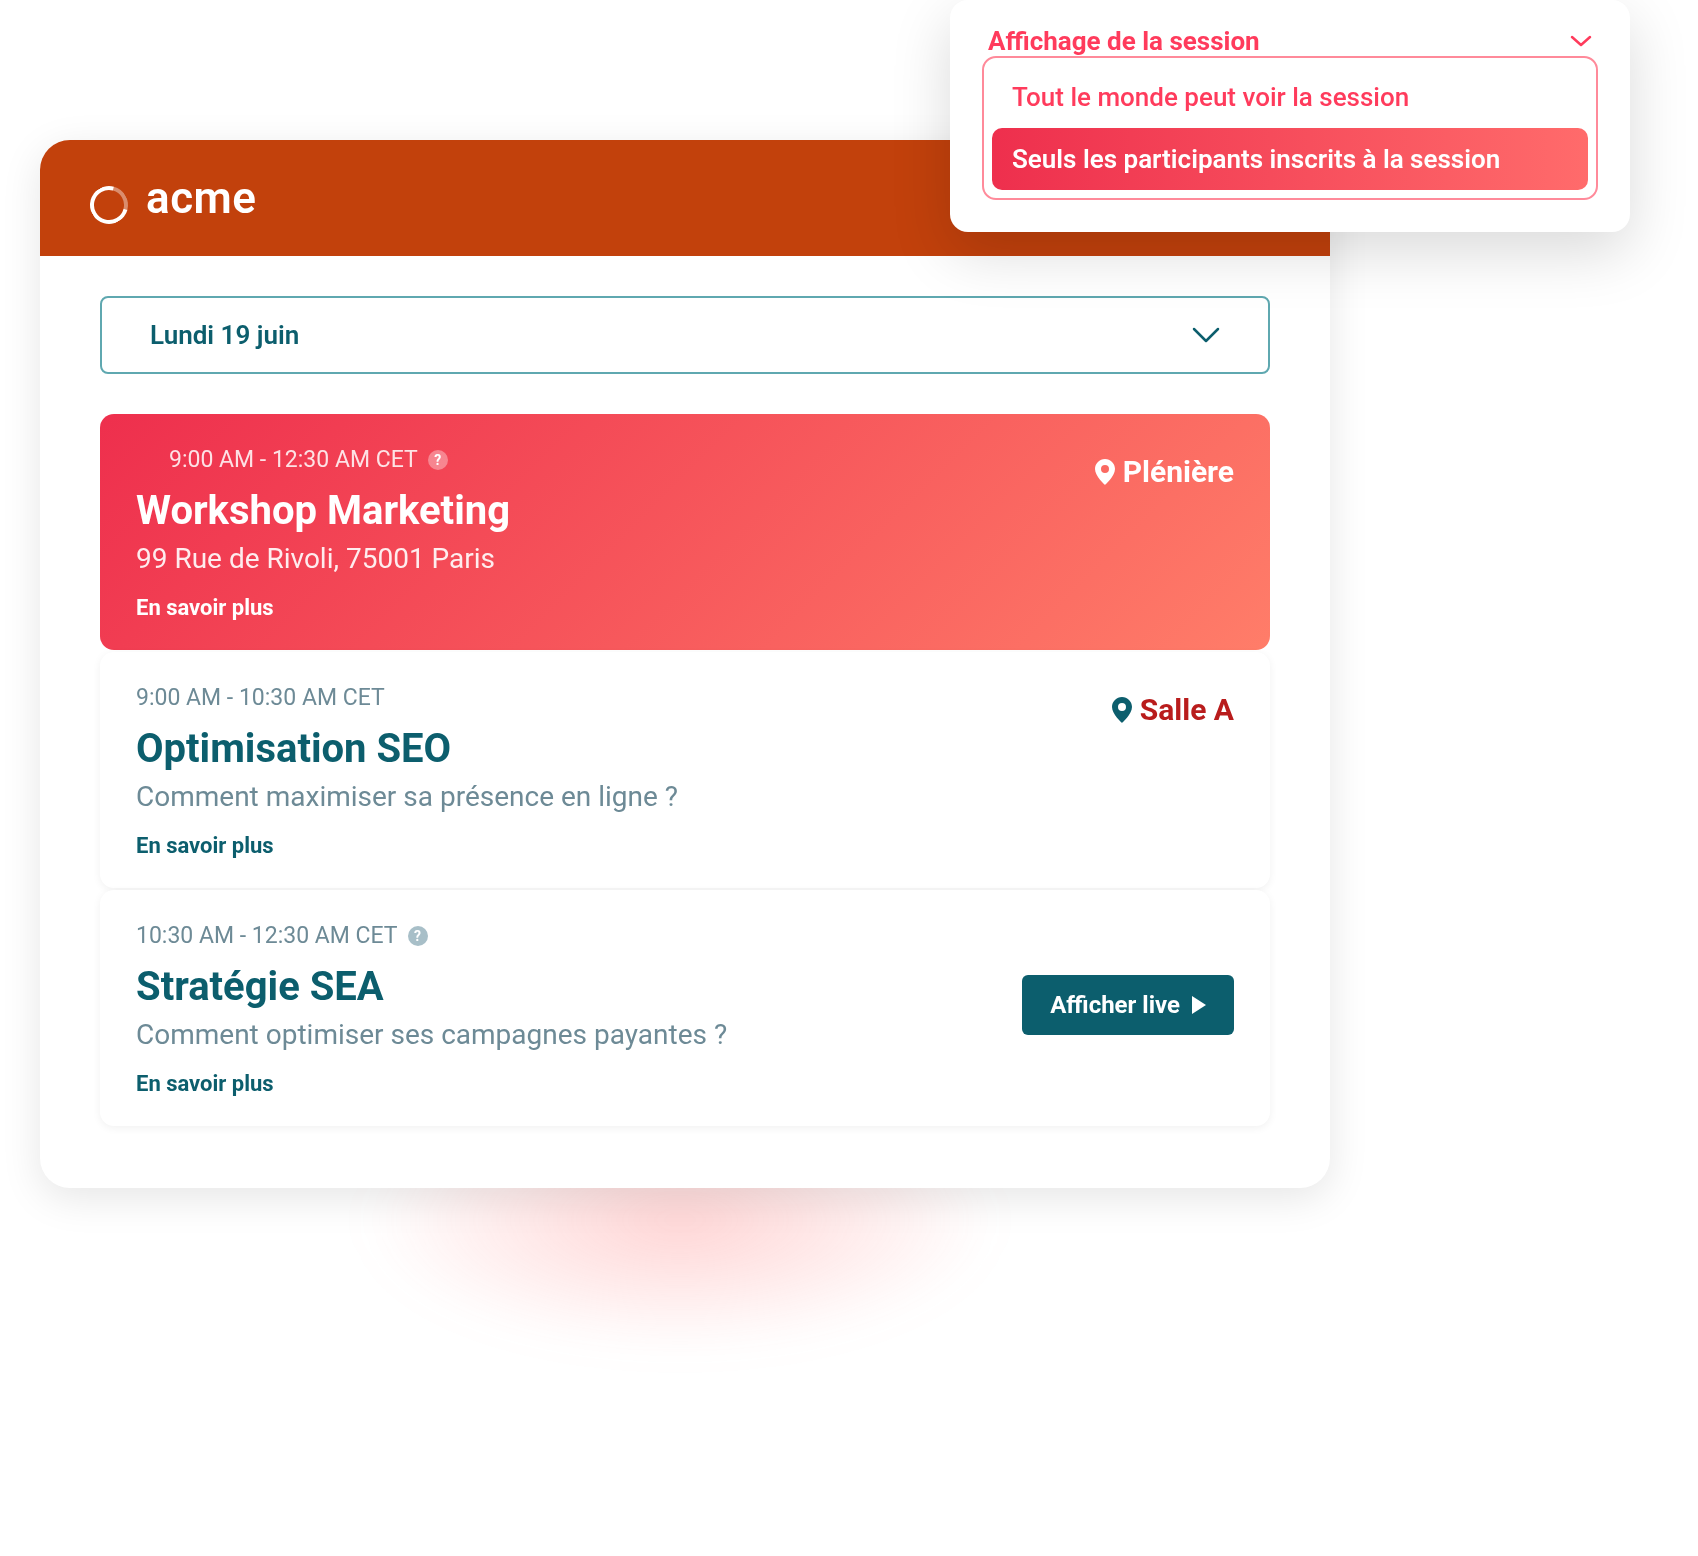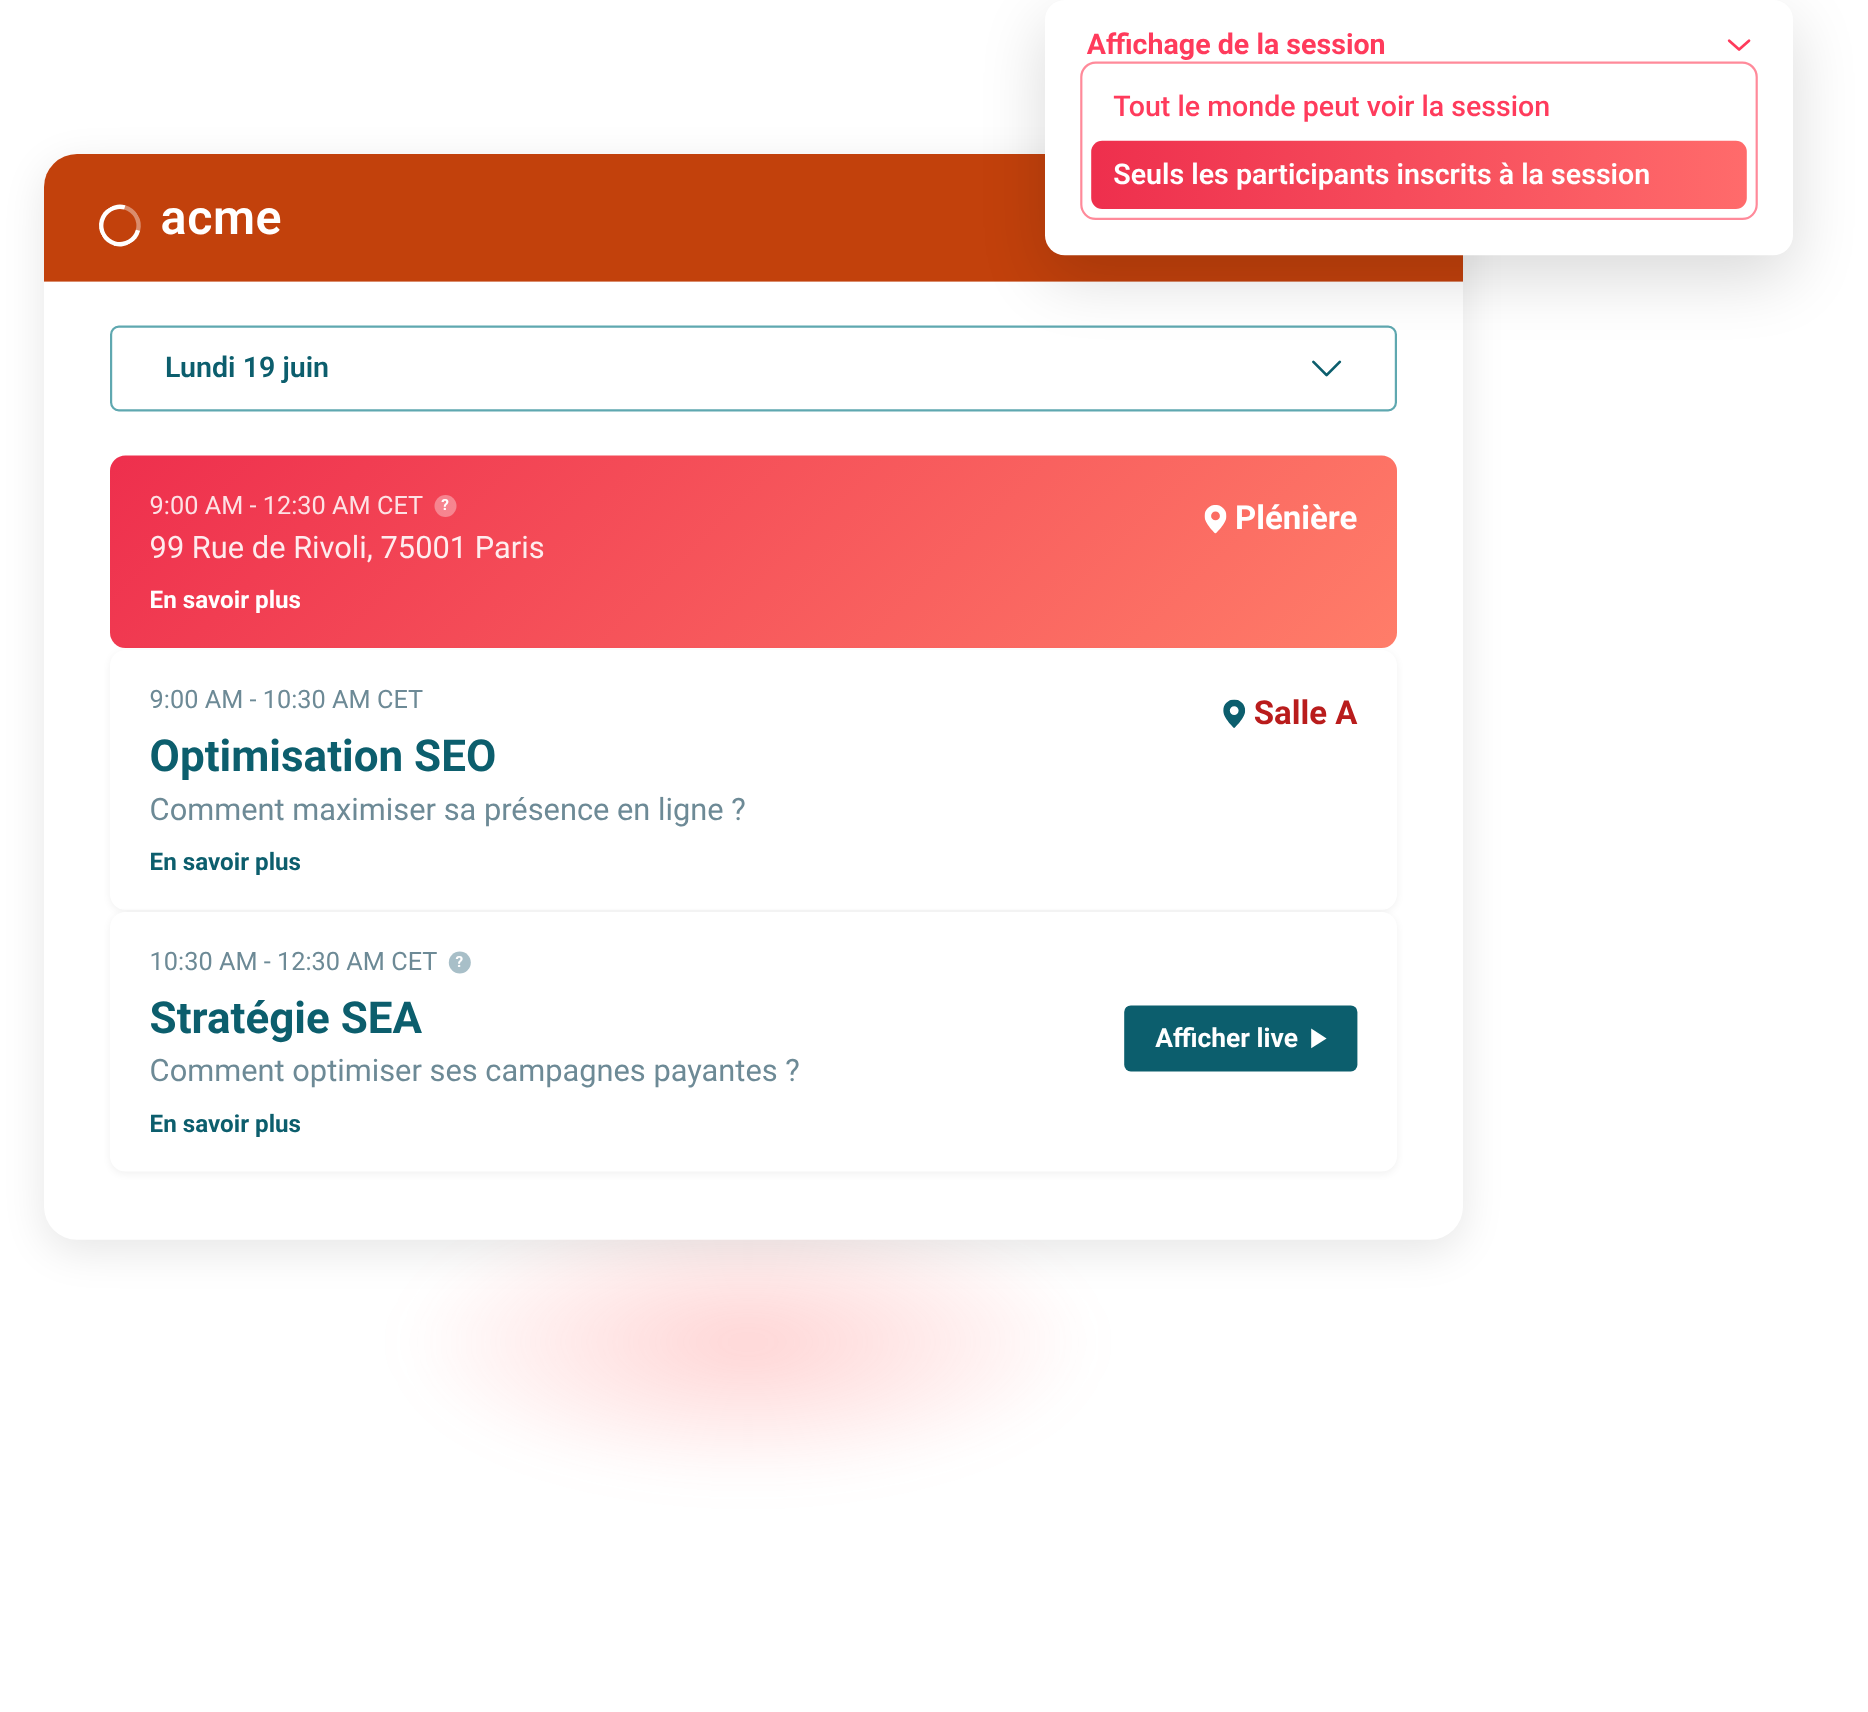--- a/index.html
+++ b/index.html
@@ -83,20 +83,21 @@
     }
     .session-time {
       font-size: 23px;
       font-weight: 400;
       display: flex;
       align-items: center;
       gap: 10px;
     }
     .session-card.featured .session-time {
       color: rgba(255,255,255,0.85);
+      margin-left: 33px;
     }
     .session-card.regular .session-time {
       color: #6d8a96;
     }
     .help-icon {
       display: inline-flex;
       width: 20px;
       height: 20px;
       border-radius: 50%;
       align-items: center;
@@ -268,20 +269,21 @@
       <div class="session-time">
         <span>9:00 AM - 12:30 AM CET</span>
         <span class="help-icon">?</span>
       </div>
       <div class="location-badge">
         <svg class="pin-icon" viewBox="0 0 20 26">
           <path d="M10 0 C4.5 0 0 4.5 0 10 C0 17 10 26 10 26 C10 26 20 17 20 10 C20 4.5 15.5 0 10 0 Z M10 14 A4 4 0 1 1 10 6 A4 4 0 1 1 10 14 Z" fill="#ffffff"></path>
         </svg>
         <span>Plénière</span>
       </div>
+      <div class="session-title">Workshop Marketing</div>
       <div class="session-subtitle">99 Rue de Rivoli, 75001  Paris</div>
       <div class="session-more">En savoir plus</div>
     </div>
 
     <div class="session-card regular">
       <div class="session-time">
         <span>9:00 AM - 10:30 AM CET</span>
       </div>
       <div class="location-badge">
         <svg class="pin-icon" viewBox="0 0 20 26">

